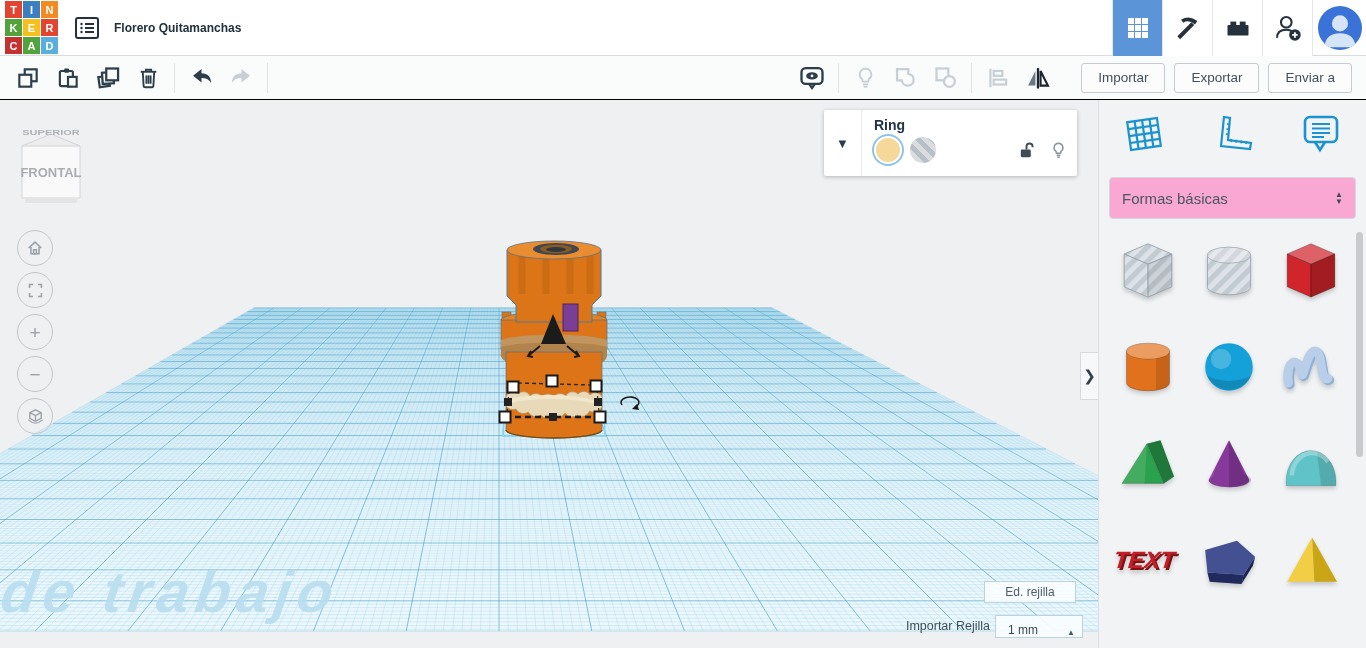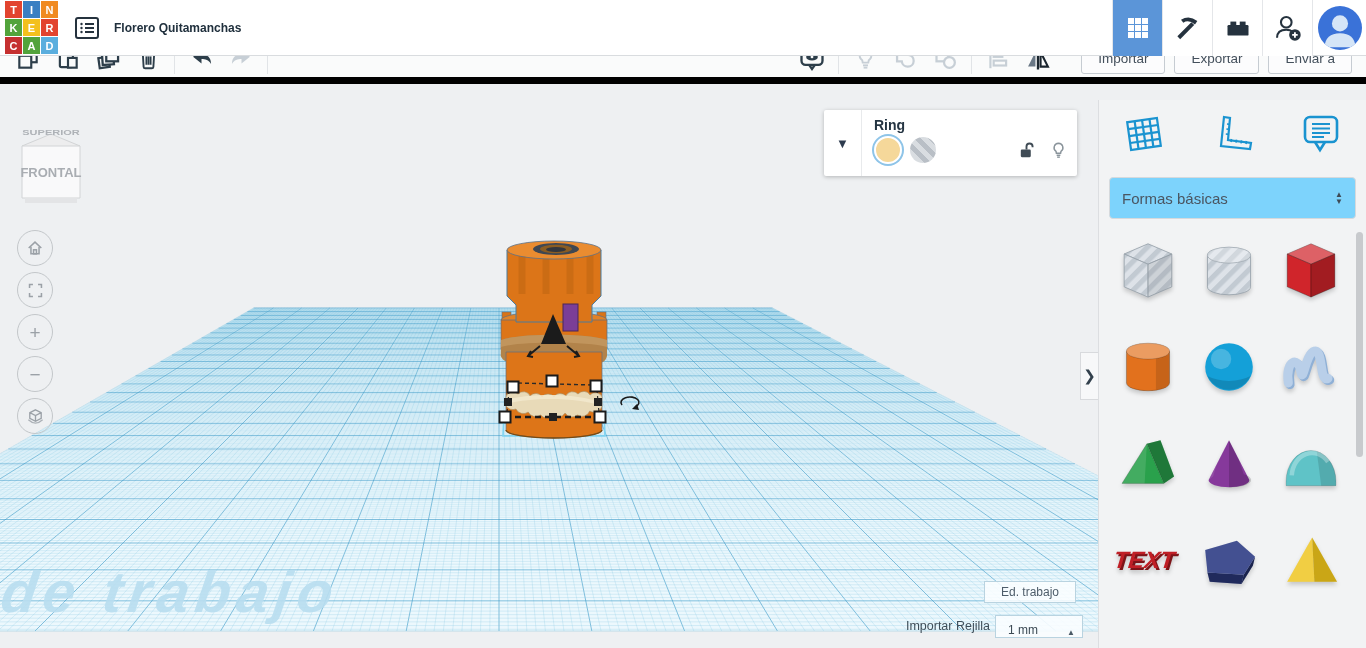--- a/index.html
+++ b/index.html
@@ -19,22 +19,22 @@
   .doc-title { margin-left:12px; font-size:12px; font-weight:bold; color:#20303d; }
   .top-actions { margin-left:auto; display:flex; align-items:stretch; height:56px; }
   .top-ic { width:50px; height:56px; display:flex; align-items:center; justify-content:center;
             border-left:1px solid #e4e6e9; background:#fff; cursor:pointer; }
   .top-ic.active { background:#5b95d8; }
   .avatar-wrap { width:54px; height:56px; display:flex; align-items:center; justify-content:center;
                  border-left:1px solid #e4e6e9; }
   .avatar { width:44px; height:44px; border-radius:50%; background:#3a72d8; overflow:hidden; cursor:pointer; }
 
   
-  .toolbar { position:absolute; left:0; top:40px; width:1366px; height:44px; background:#fafbfb;
-             border-bottom:7px solid #000000; display:flex; align-items:center; z-index:29; }
+  .toolbar { position:absolute; left:0; top:56px; width:1366px; height:44px; background:#fafbfb;
+             border-bottom:1px solid #000000; display:flex; align-items:center; z-index:29; }
   .tb-ic { width:40px; height:36px; border:none; background:none; display:flex; align-items:center;
            justify-content:center; cursor:pointer; color:#2d3e4a; }
   .tb-ic.disabled { color:#c7cfd6; cursor:default; }
   .tb-sep { width:1px; height:30px; background:#e1e4e7; margin:0 6px; }
   .tb-spacer { flex:1; }
   .tb-btn { height:30px; padding:0 16px; margin-left:9px; background:#fcfcfd; border:1px solid #c6ccd2;
             border-radius:3px; font-size:13.5px; color:#44505c; cursor:pointer;
             font-family:"Liberation Sans", sans-serif; }
   .tb-btn:last-child { margin-right:14px;text-align:right; }
 
@@ -80,21 +80,21 @@
                  background:rgba(250,253,255,.9); border:1px solid #b9d3e0; display:flex;
                  align-items:flex-end; font-size:12px; color:#3c4a54; cursor:pointer; z-index:4; }
   .snap-select .val { padding-left:12px; flex:1; }
   .snap-select .caret { padding-right:7px; font-size:8px; color:#4a5a66; }
 
   
   .sidepanel { position:absolute; left:1098px; top:0; width:268px; height:548px; background:#f2f3f4;
                border-left:1px solid #dcdee1; }
   .tools-row { display:flex; justify-content:space-between; padding:12px 22px 4px 22px; }
   .tools-row button { border:none; background:none; cursor:pointer; }
-  .cat-select { margin:14px 10px 0 10px; height:42px; background:#7dd3fc; border:1px solid #d6d9dc;
+  .cat-select { margin:14px 10px 0 10px; height:42px; background:#f9a8d4; border:1px solid #d6d9dc;
                 border-radius:4px; display:flex; align-items:center; padding:4px 12px; cursor:pointer; }
   .cat-select .lbl { flex:1; font-size:15px; color:#4a5561; }
   .spinner { display:flex; flex-direction:column; color:#3e4a55; font-size:8px; line-height:.9; }
   .shape-grid { display:grid; grid-template-columns:repeat(3,1fr); margin:16px 14px 0 8px; row-gap:24px;
                 justify-items:center; }
   .tile { width:80px; height:72px; display:flex; align-items:center; justify-content:center;
           cursor:pointer; }
   .tile svg { filter:drop-shadow(0 3px 2px rgba(0,0,0,.18)); }
   .scroll-thumb { position:absolute; right:3px; top:132px; width:7px; height:225px; background:#c8cacd;
                   border-radius:4px; cursor:pointer; }
@@ -884,21 +884,21 @@
               </span>
             </div>
           </div>
         </div>
       </div>
 
       <div class="collapse-tab">
         <span>❯</span>
       </div>
 
-      <button class="edit-grid-btn">Ed. trabajo</button>
+      <button class="edit-grid-btn">Ed. rejilla</button>
       <div class="snap-label">Importar Rejilla</div>
       <div class="snap-select">
         <span class="val">1 mm</span>
         <span class="caret">▲</span>
       </div>
     </div>
 
     <div class="sidepanel">
       <svg width="0" height="0" style="position:absolute">
         <defs>

